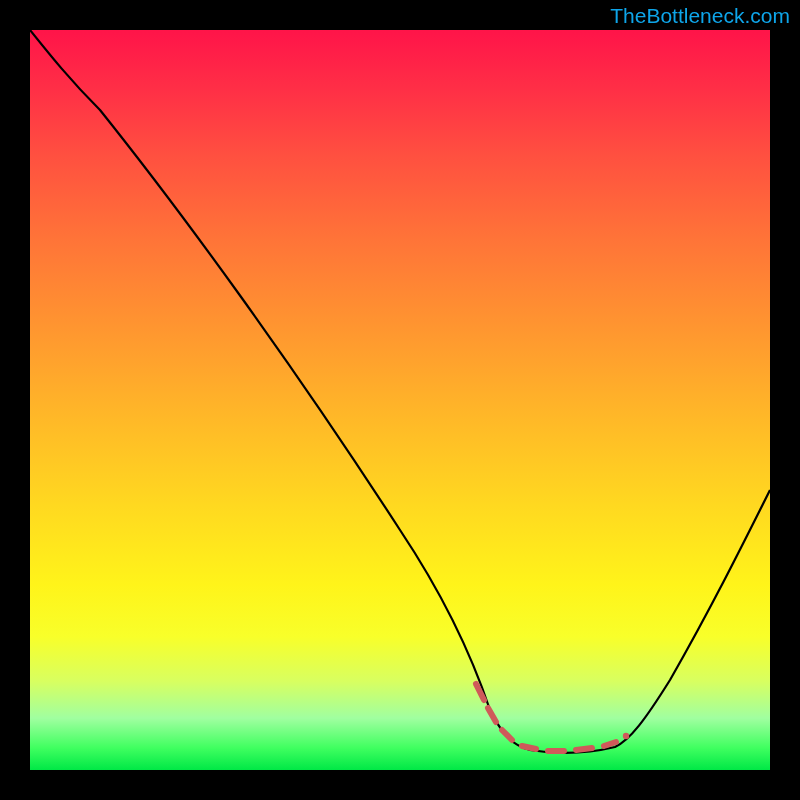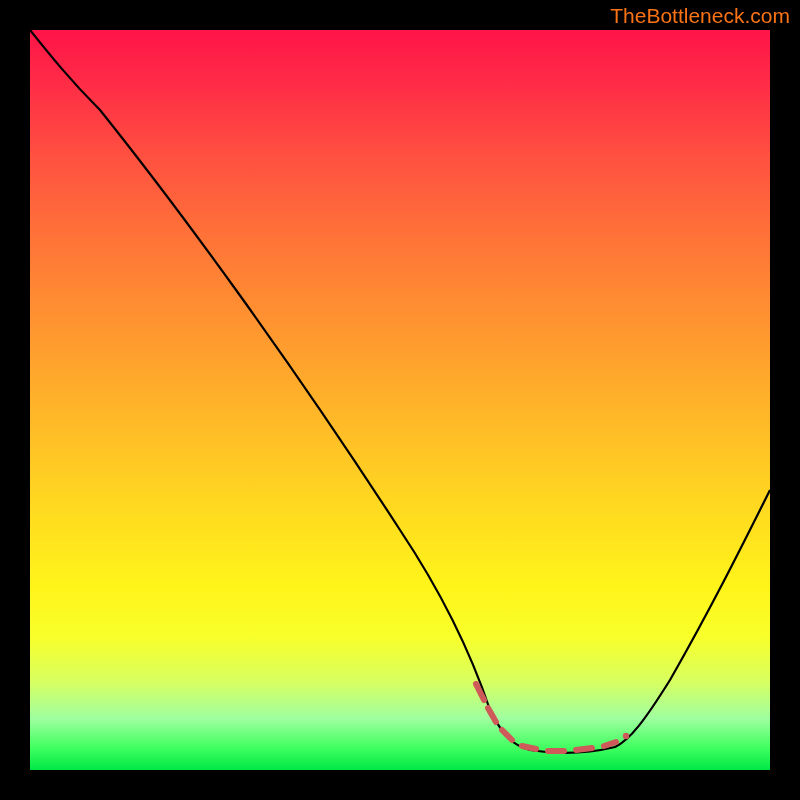--- a/index.html
+++ b/index.html
@@ -8,21 +8,21 @@
     height: 800px;
     background: #000;
     position: relative;
     font-family: Arial, sans-serif;
     overflow: hidden;
   }
   .watermark {
     position: absolute;
     top: 4px;
     right: 10px;
-    color: #f97316;
+    color: #0ea5e9;
     font-size: 21px;
     font-weight: 500;
     z-index: 10;
   }
   .chart-area {
     position: absolute;
     left: 30px;
     top: 30px;
     width: 740px;
     height: 740px;

